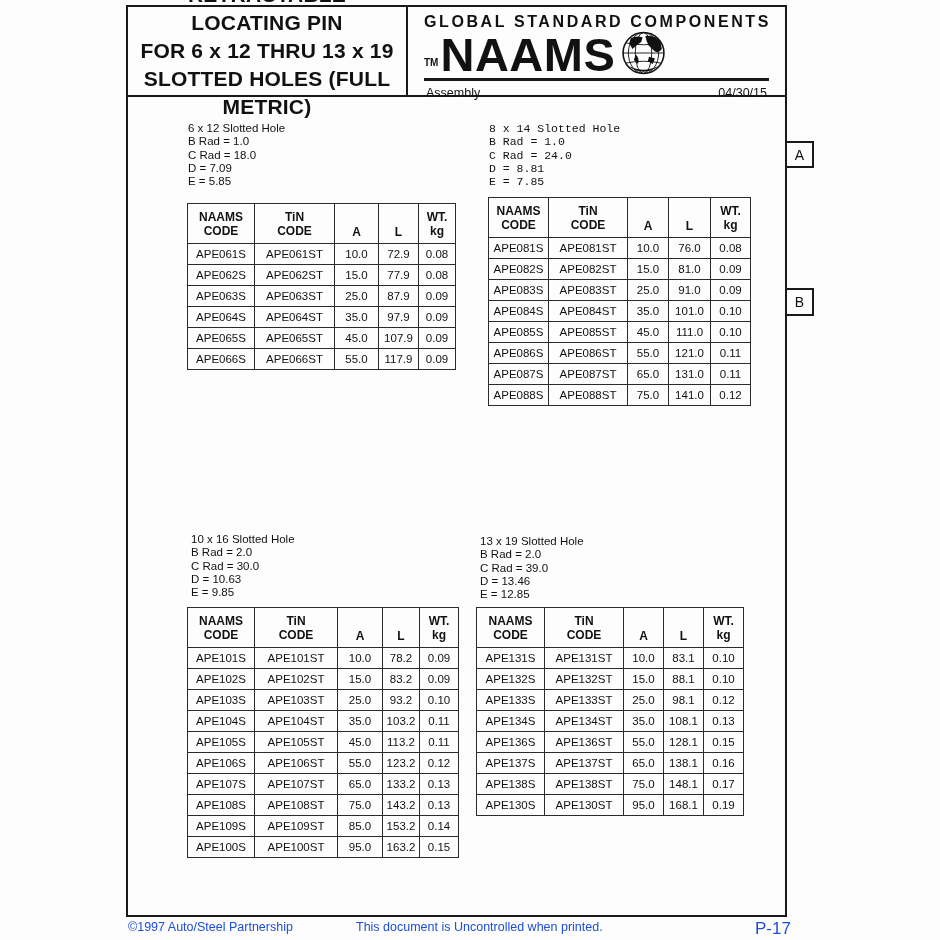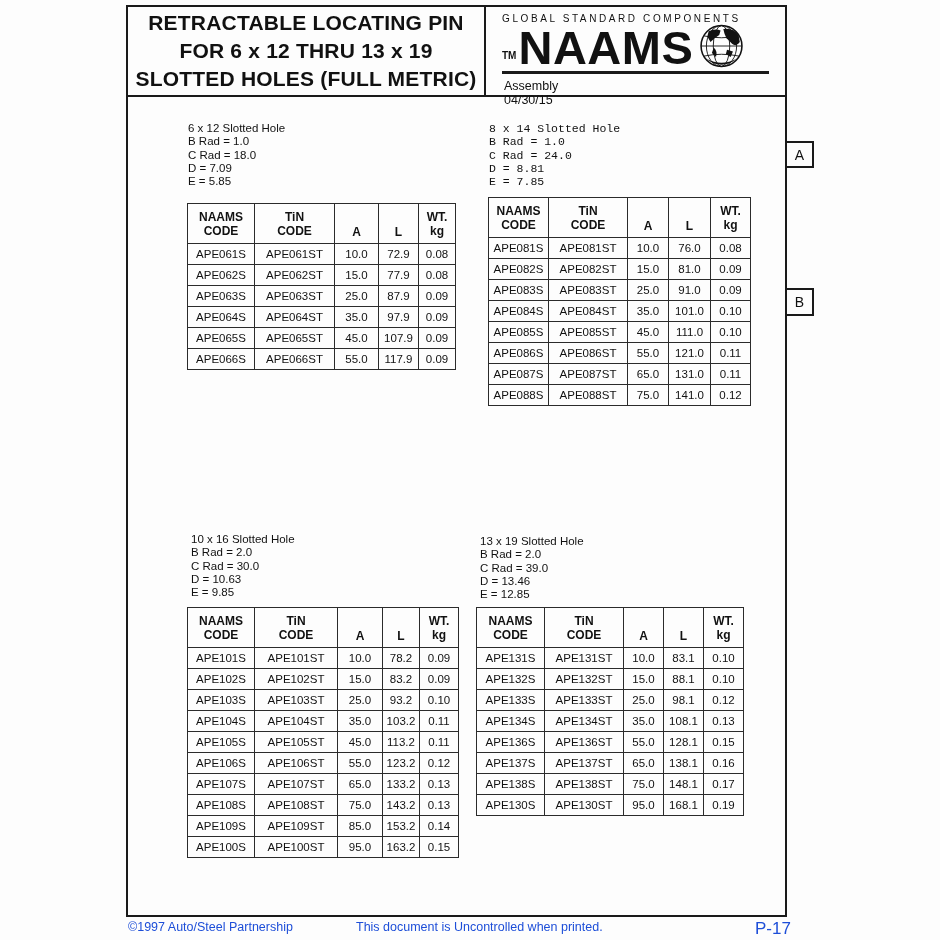--- a/index.html
+++ b/index.html
@@ -13,27 +13,27 @@
     border:2px solid #1a1a1a; background:#fdfdfd;
   }
   .header-row { display:flex; height:90px; border-bottom:2px solid #1a1a1a; }
   .title-box {
     width:358px; border-right:2px solid #1a1a1a;
     display:flex; flex-direction:column; justify-content:center; align-items:center;
     text-align:center; font-weight:bold; font-size:21px; line-height:28px;
     letter-spacing:0.2px; padding:0 4px;
   }
   .brand-area { flex:1; padding:6px 14px 0 16px; position:relative; }
-  .brand-top { font-size:10px; font-weight:normal; letter-spacing:2.6px; white-space:nowrap; }
+  .brand-top { font-size:16px; font-weight:bold; letter-spacing:2.6px; white-space:nowrap; }
   .brand-row { display:flex; align-items:flex-end; height:44px; }
   .tm { font-size:10px; font-weight:bold; margin:0 2px 7px 0; }
   .brand-name { font-size:47px; font-weight:bold; line-height:0.82; letter-spacing:0.5px; }
   .globe-wrap { margin-left:5px; margin-bottom:0; line-height:0; }
   .brand-rule { height:3px; background:#1a1a1a; margin-top:3px; margin-right:2px; }
-  .brand-bottom { display:flex; justify-content:space-between; font-size:12.5px; padding:5px 4px 0 2px;flex-direction:column; }
+  .brand-bottom { display:flex; justify-content:space-between; font-size:12.5px; padding:5px 4px 0 2px; }
   .marker {
     position:absolute; width:29px; height:27px; border:2px solid #1a1a1a;
     background:#fdfdfd; display:flex; align-items:center; justify-content:center;
     font-size:14px; color:#111;
   }
   #marker-a { left:785px; top:141px; }
   #marker-b { left:785px; top:288px; height:28px; }
   .notes { position:absolute; font-size:11.5px; line-height:13.3px; color:#111; }
   .data-table { position:absolute; border-collapse:collapse; background:#fdfdfd; }
   .data-table th, .data-table td { border:1px solid #2b2b2b; }

